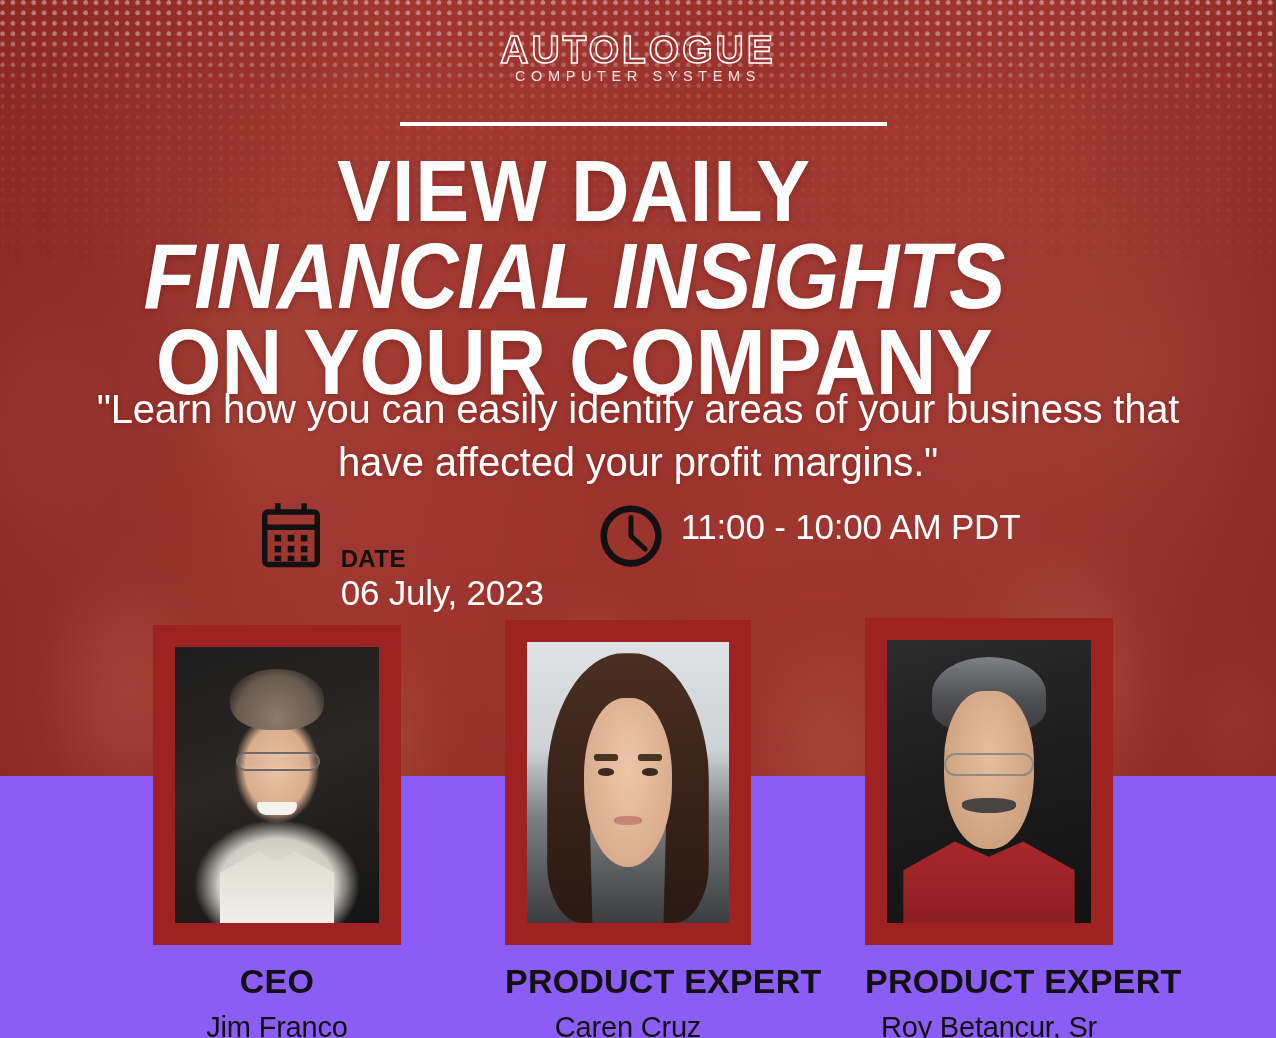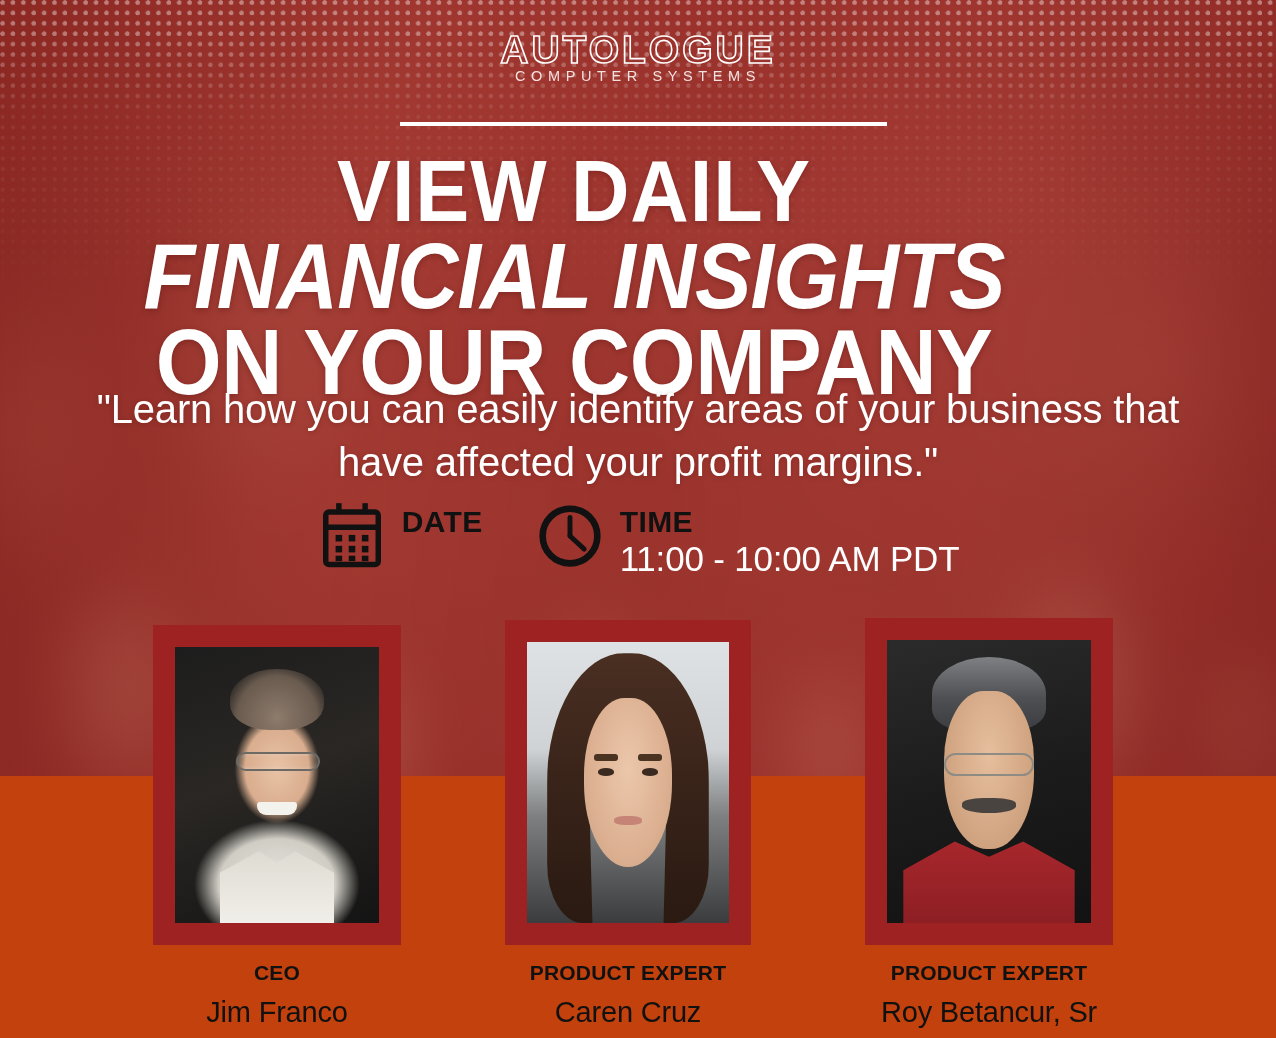--- a/index.html
+++ b/index.html
@@ -6,21 +6,21 @@
   html, body {
     width:1276px; height:1038px;
     background:#ffffff;
     font-family:"Liberation Sans", sans-serif;
     overflow:hidden;
   }
 
   #poster {
     position:relative;
     width:1276px; height:1038px;
-    background:#c2410c;
+    background:#8b5cf6;
     overflow:hidden;
   }
 
   
   .hero {
     position:absolute; left:0; top:0;
     width:1276px; height:776px;
     overflow:hidden;
     background:#9e3630;
   }
@@ -134,23 +134,24 @@
     display:flex; justify-content:center; align-items:flex-start;
     gap:52px;
   }
   .meta-item { display:flex; align-items:flex-start; gap:15px; }
   .meta-icon { flex:0 0 auto; width:70px; height:72px; }
   .meta-text { padding-top:6px; }
   .meta-label {
     display:block;
     color:#111111;
     font-weight:700;
-    font-size:30px;
+    font-size:24px;
     line-height:1.08;
     letter-spacing:0.4px;
+    margin-top:40px;
   }
   .meta-value {
     display:block;
     color:#ffffff;
     font-weight:400;
     font-size:35px;
     line-height:1.2;
     letter-spacing:-0.2px;
     white-space:nowrap;
   }
@@ -169,21 +170,21 @@
   }
   .sp-photo {
     display:block;
     width:100%; height:100%;
     position:relative;
     overflow:hidden;
   }
   .sp-role {
     margin-top:16px;
     font-weight:700;
-    font-size:21px;
+    font-size:34px;
     color:#111111;
     letter-spacing:0.2px;
     line-height:1.18;
     white-space:nowrap;
   }
   .sp-name {
     margin-top:9px;
     font-weight:400;
     font-size:29px;
     color:#111111;
@@ -336,33 +337,33 @@
           <rect x="17" y="41" width="6" height="6" fill="#111"></rect>
           <rect x="29" y="41" width="6" height="6" fill="#111"></rect>
           <rect x="41" y="41" width="6" height="6" fill="#111"></rect>
           <rect x="17" y="50" width="6" height="5" fill="#111"></rect>
           <rect x="29" y="50" width="6" height="5" fill="#111"></rect>
           <rect x="41" y="50" width="6" height="5" fill="#111"></rect>
         </svg>
       </span>
       <span class="meta-text">
         <span class="meta-label">DATE</span>
+        <span class="meta-value">06 July, 2023</span>
       </span>
     </div>
 
     <div class="meta-item">
       <span class="meta-icon">
         <svg viewBox="0 0 64 64" width="70" height="72" aria-hidden="true">
           <circle cx="32" cy="32" r="25" fill="none" stroke="#111" stroke-width="6"></circle>
           <line x1="32" y1="32" x2="32" y2="15" stroke="#111" stroke-width="4.5" stroke-linecap="round"></line>
           <line x1="32" y1="32" x2="45" y2="44" stroke="#111" stroke-width="4.5" stroke-linecap="round"></line>
         </svg>
       </span>
       <span class="meta-text">
-        <span class="meta-label">TIME</span>
         <span class="meta-value">11:00 - 10:00 AM PDT</span>
       </span>
     </div>
 
   </div>
 
   <div class="speakers">
 
     <div class="speaker" id="sp-0">
       <div class="sp-frame">

